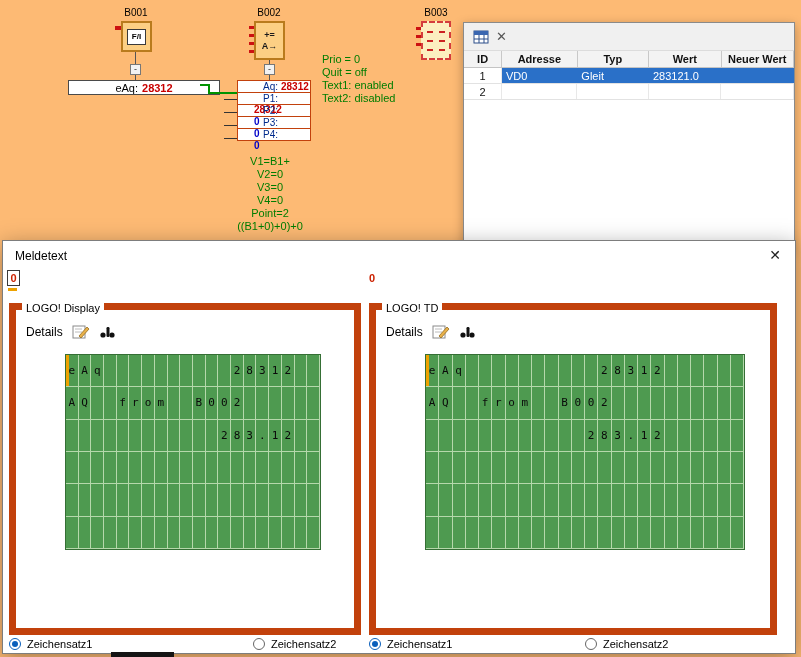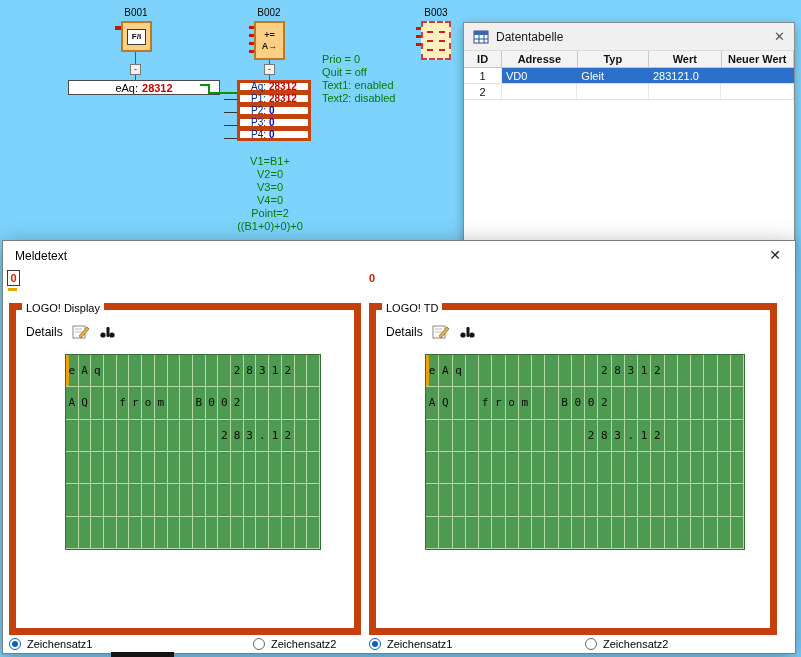--- a/index.html
+++ b/index.html
@@ -1,37 +1,37 @@
 <!DOCTYPE html>
 <html><head>
 <meta charset="utf-8">
 <style>
   * { margin:0; padding:0; box-sizing:border-box; }
   html,body { width:801px; height:657px; background:#fff; font-family:"Liberation Sans","DejaVu Sans",sans-serif; }
-  .screen { position:relative; width:801px; height:657px; overflow:hidden; background:#7dd3fc; }
+  .screen { position:relative; width:801px; height:657px; overflow:hidden; background:#fdba74; }
   .abs { position:absolute; }
 
   
   .block-label { font-size:10px; color:#000; text-align:center; width:34px; }
   .block { background:#fccf84; border:2px solid #b97b1d; }
   .b001-inner { width:19px; height:16px; background:#fff; border:1px solid #3a3a3a; display:flex; align-items:center; justify-content:center; font-size:8px; font-weight:bold; color:#000; }
   .b002-glyphs { width:100%; height:100%; display:flex; flex-direction:column; align-items:center; justify-content:center; font-size:9px; font-weight:bold; color:#1a1a1a; line-height:11px; }
   .pin-red { background:#cc1111; }
   .conn { background:#555; }
   .wire { background:#009300; }
   .stub { background:#333; }
   .collapse-box { width:11px; height:11px; background:#f2f2f2; border:1px solid #777; font-size:9px; line-height:9px; text-align:center; color:#333; cursor:default; }
   .eaq-box { width:152px; height:15px; background:#fff; border:1px solid #4a4a4a; display:flex; align-items:center; justify-content:center; gap:4px; font-size:11px; }
   .val-red { color:#c80000; font-weight:bold; }
   .val-blue { color:#0000c8; font-weight:bold; }
   .p-label { color:#002a8c; }
   .gtext { color:#007d00; font-size:11px; line-height:13px; white-space:nowrap; }
   .param-rows { width:74px; }
-  .param-row { display:flex; align-items:center; height:13px; border:3px solid #c2410c; background:#fff; font-size:10px; padding-left:2px; }
-  .param-row + .param-row { margin-top:-1px; }
+  .param-row { display:flex; height:13px; border:1px solid #c2410c; background:#fff; font-size:10px; padding-left:16px; }
+  .param-row + .param-row { margin-top:-1px;flex-direction:column; }
   .param-row .p-label { width:24px; text-align:right; margin-right:3px; }
   .b003-block { background:#fcefc0; border:2px dashed #d43c3c; }
   .b003-dash { border-top:2px dashed #cc2222; width:18px; }
 
   
   .dt-window { left:463px; top:22px; width:332px; height:230px; background:#fff; border:1px solid #8a8a8a; box-shadow:0 3px 10px rgba(0,0,0,.28); z-index:5; position:absolute; }
   .dt-titlebar { height:28px; background:#f0f0f0; display:flex; align-items:center; padding:0 9px; gap:7px; border-bottom:1px solid #dcdcdc; }
   .dt-title { font-size:12px; color:#1a1a1a; flex:1; }
   .dt-close { font-size:13px; color:#555; cursor:default; }
   .dt-header { display:flex; height:17px; background:#f3f3f3; border-bottom:1px solid #c4c4c4; font-size:11px; font-weight:bold; color:#111; }
@@ -163,21 +163,20 @@
 
   <div class="dt-window">
     <div class="dt-titlebar">
       <svg width="16" height="16" viewBox="0 0 16 16">
         <rect x="1" y="2" width="14" height="12" fill="#ffffff" stroke="#2d4f8a" stroke-width="1"></rect>
         <rect x="1" y="2" width="14" height="4" fill="#3a66b0"></rect>
         <line x1="6" y1="6" x2="6" y2="14" stroke="#2d4f8a" stroke-width="1"></line>
         <line x1="11" y1="6" x2="11" y2="14" stroke="#2d4f8a" stroke-width="1"></line>
         <line x1="1" y1="10" x2="15" y2="10" stroke="#2d4f8a" stroke-width="1"></line>
       </svg>
-      <span class="dt-title">Datentabelle</span>
       <span class="dt-close">✕</span>
     </div>
     <div class="dt-header">
       <div class="cell col-id">ID</div>
       <div class="cell col-adresse">Adresse</div>
       <div class="cell col-typ">Typ</div>
       <div class="cell col-wert">Wert</div>
       <div class="cell col-neuer">Neuer Wert</div>
     </div>
     <div>

